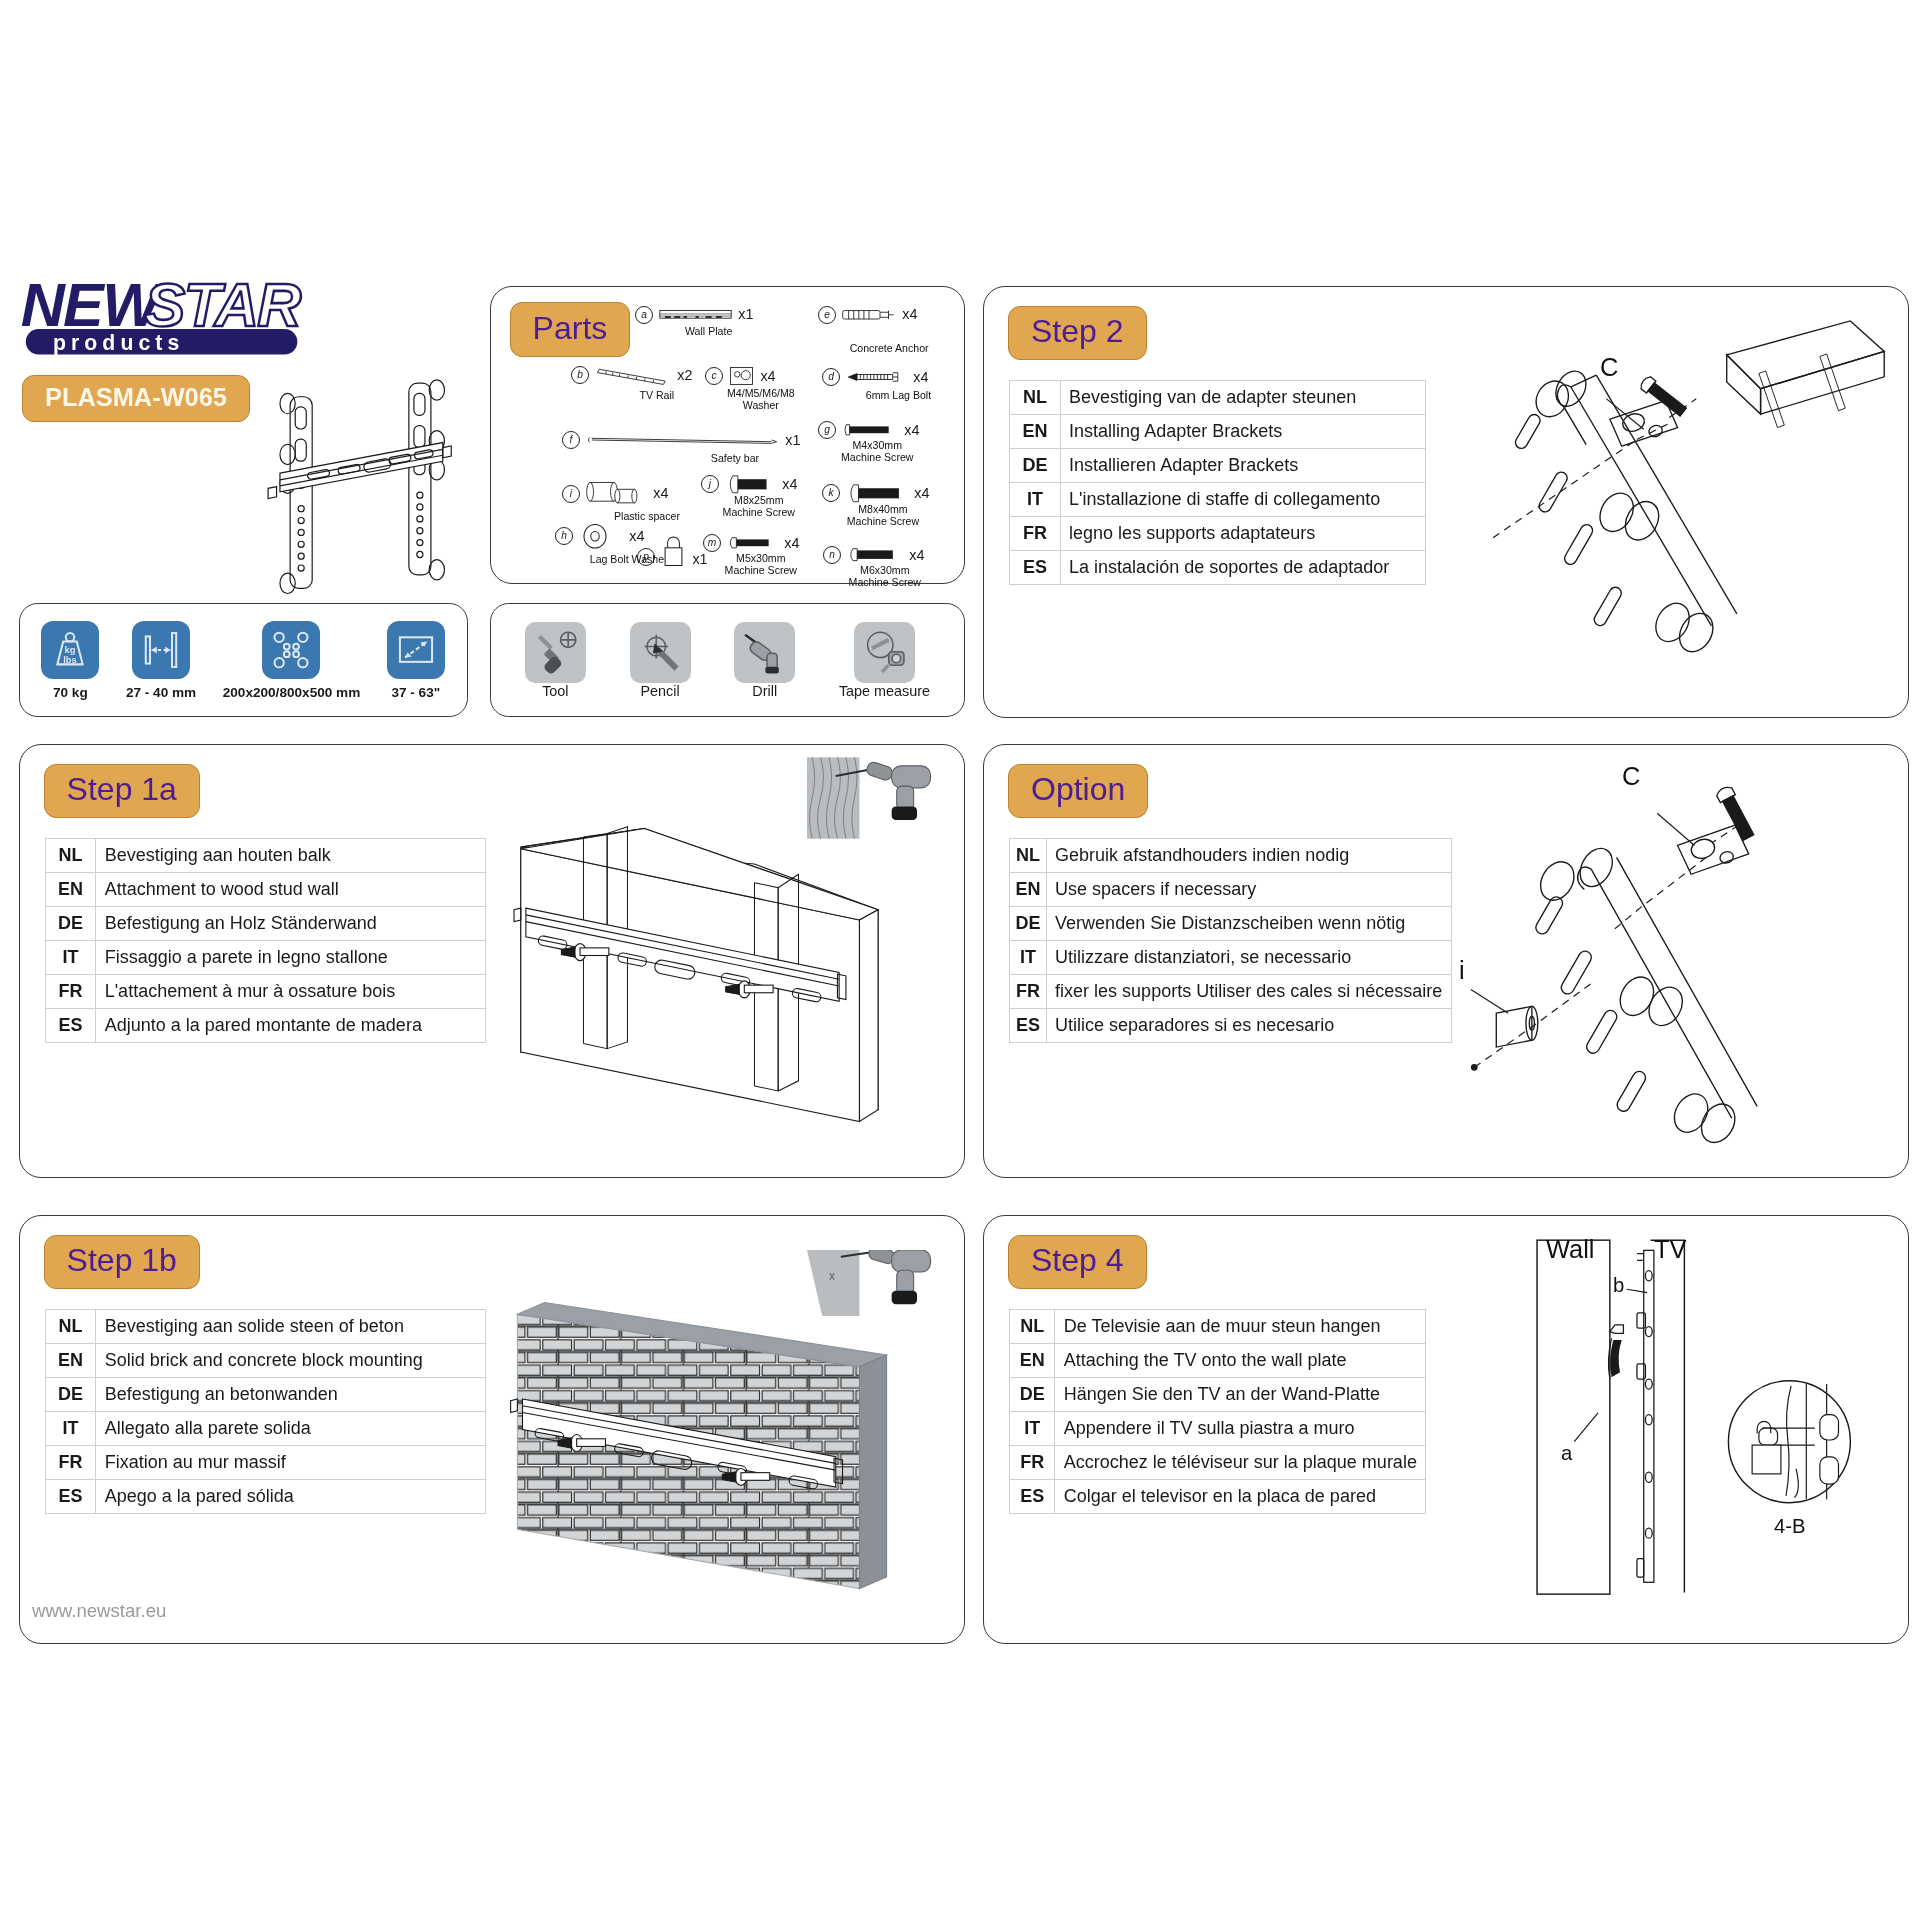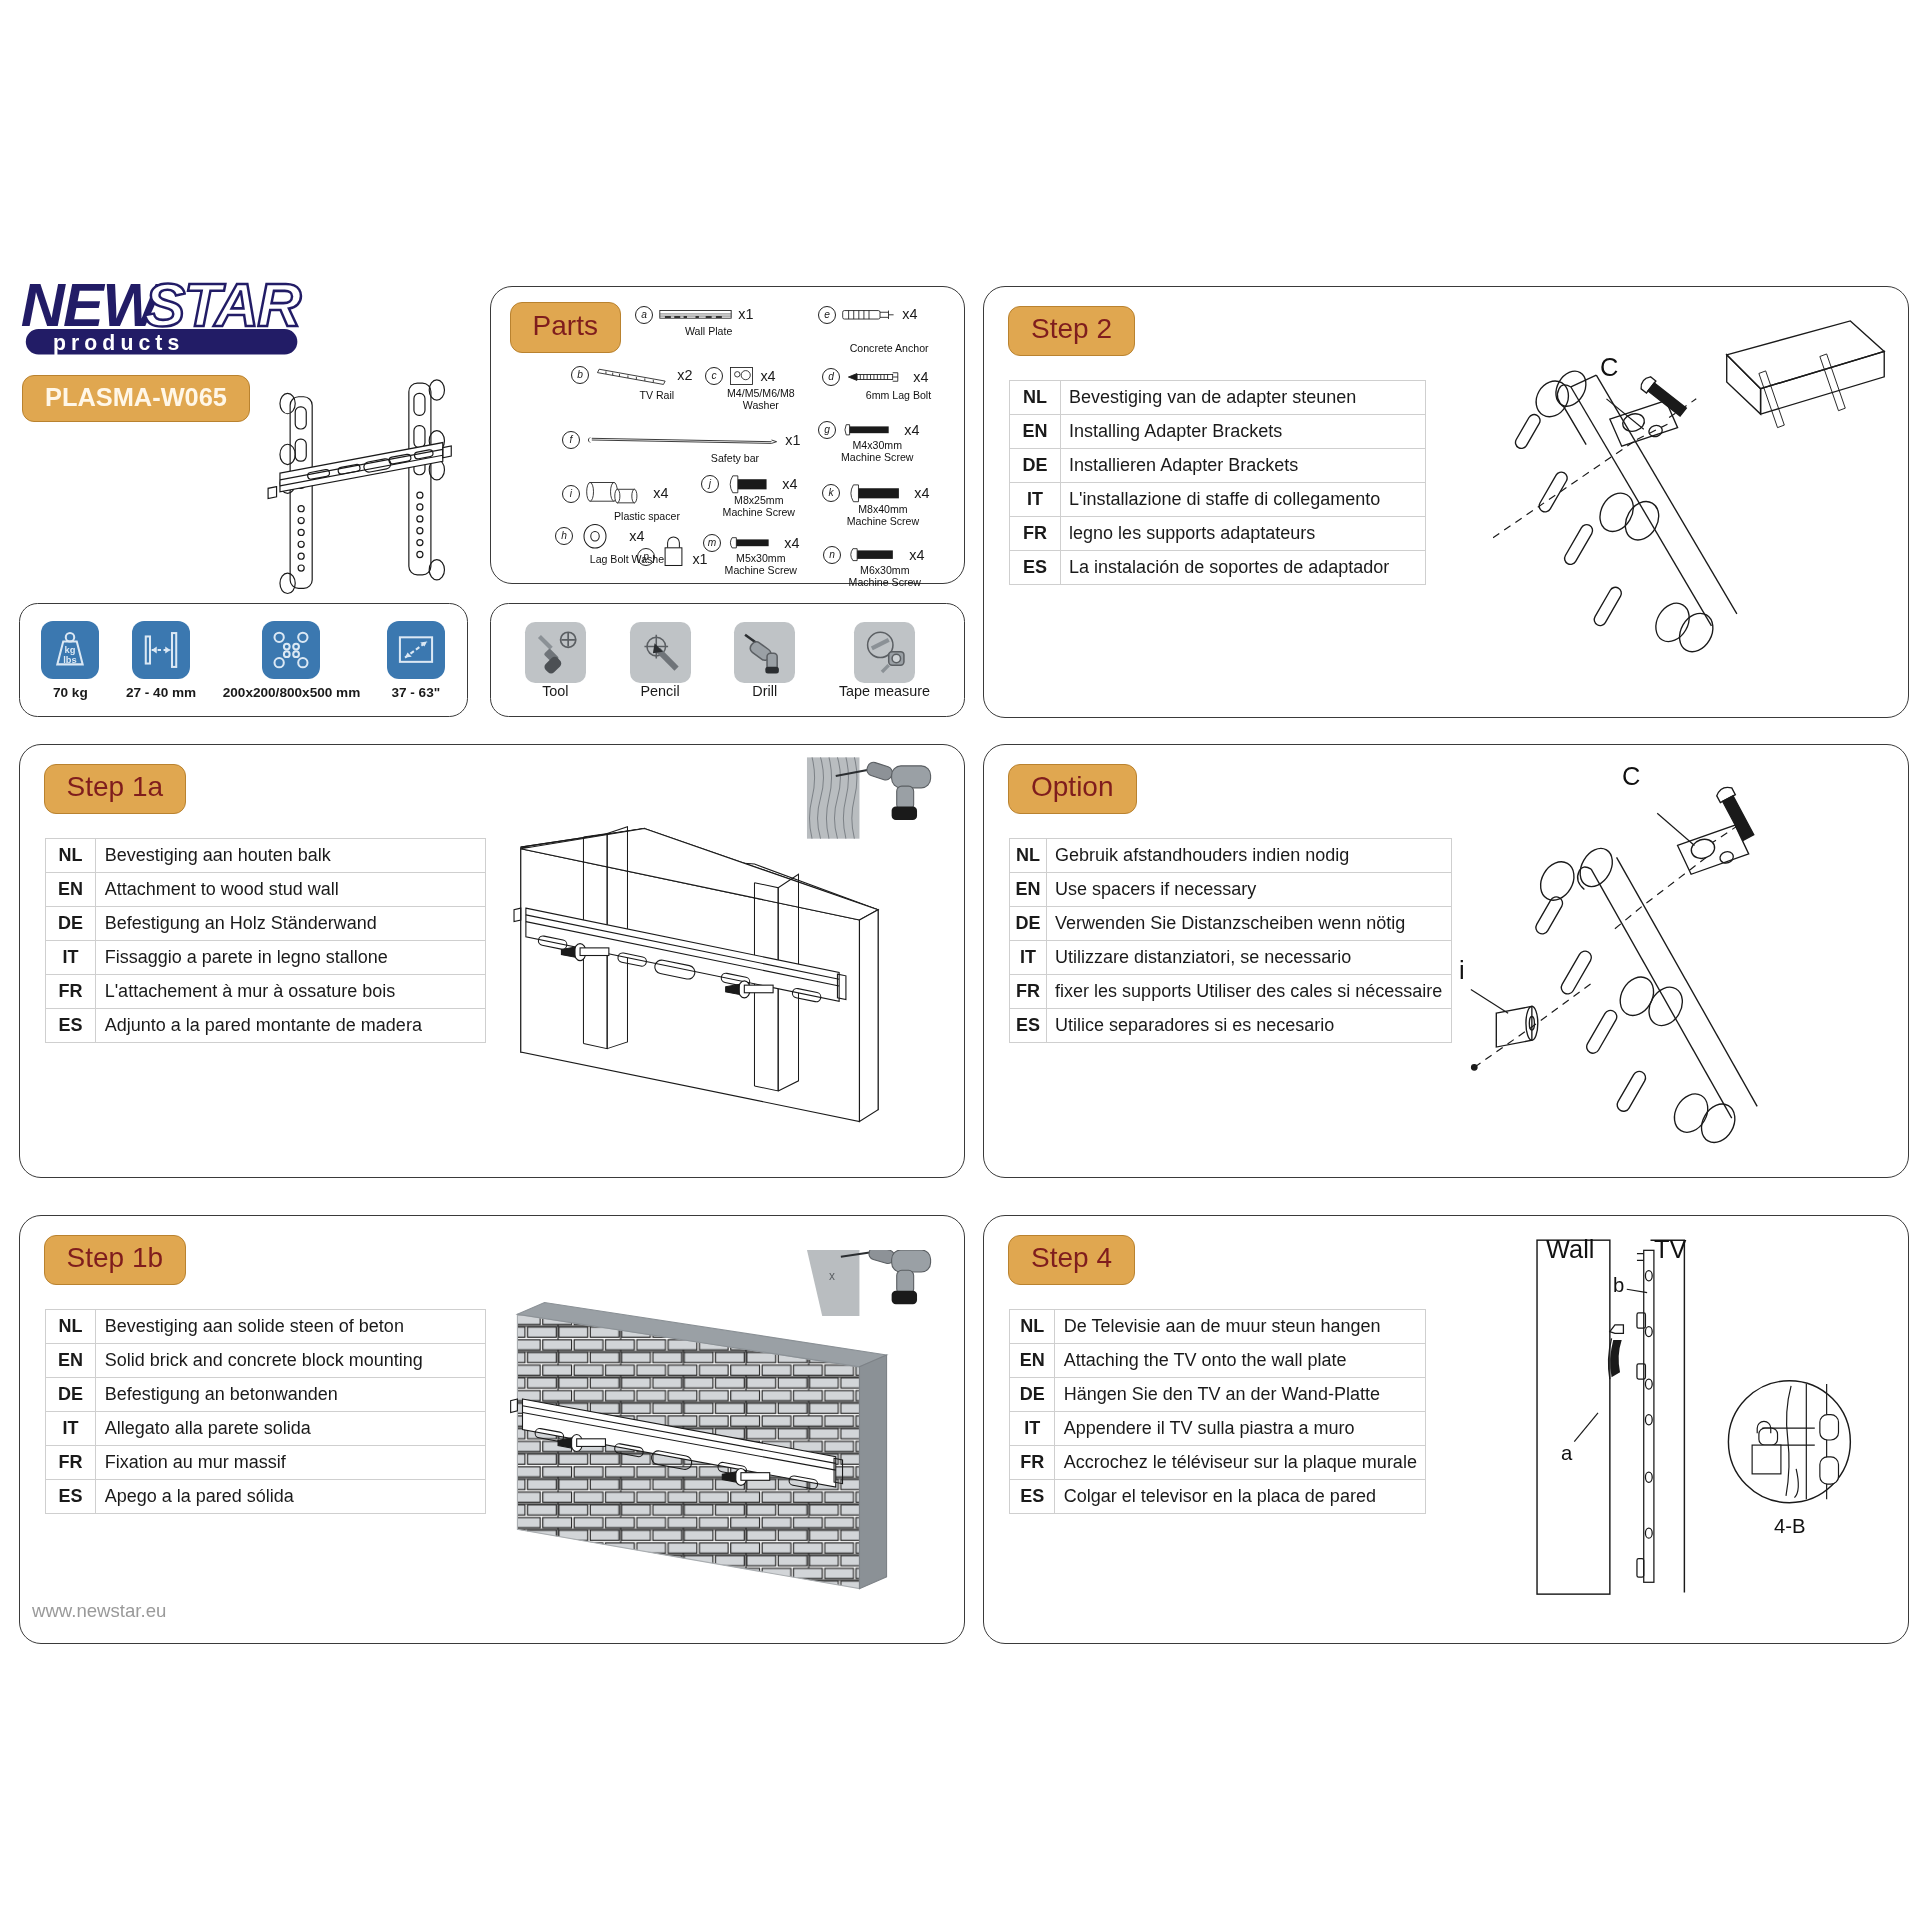--- a/index.html
+++ b/index.html
@@ -4,21 +4,21 @@
 <style>
   html,body{margin:0;padding:0;background:#ffffff;}
   body{width:1927px;height:1927px;font-family:"Liberation Sans",sans-serif;color:#1a1a1a;overflow:hidden;}
   .page{position:relative;width:1927px;height:1927px;}
 
   
   .panel{position:absolute;border:1.7px solid #3a3a3a;border-radius:22px;background:#fff;box-sizing:border-box;}
 
   
   .badge{display:inline-block;background:#e0a750;border:1.7px solid #b9822f;border-radius:12px;
-         color:#7f1d1d;font-size:28px;line-height:1;padding:8.5px 22px 12px 22px;white-space:nowrap;}
+         color:#4c1d95;font-size:32px;line-height:1;padding:8.5px 22px 12px 22px;white-space:nowrap;}
 
   
   .logo{position:absolute;left:18.6px;top:273px;width:314px;height:102px;}
   .logo svg{display:block;}
   .model{position:absolute;left:22px;top:375px;}
   .model .badge{font-size:25.4px;font-weight:bold;color:#fff7e8;padding:8.5px 22px 11px 22px;}
 
   
   .specs{left:18.6px;top:603px;width:449px;height:114px;border-radius:18.6px;}
   .specrow{display:flex;height:100%;align-items:center;justify-content:space-around;padding:0 8.5px;box-sizing:border-box;font-weight:bold;}

